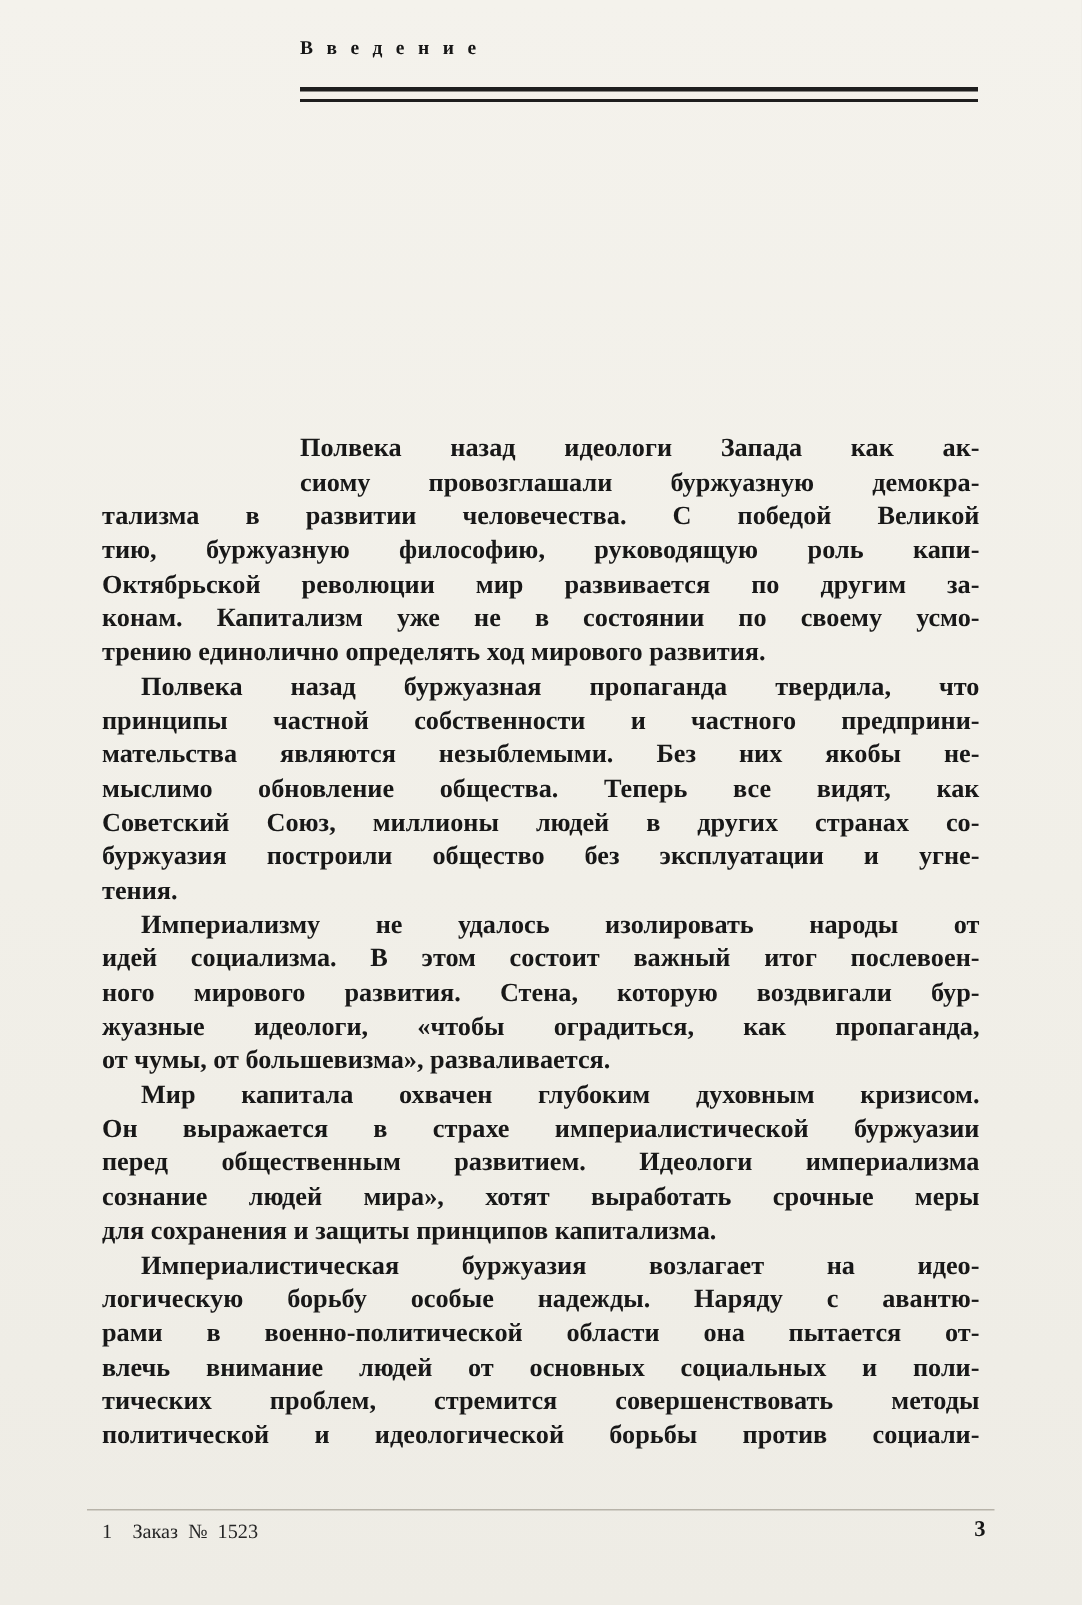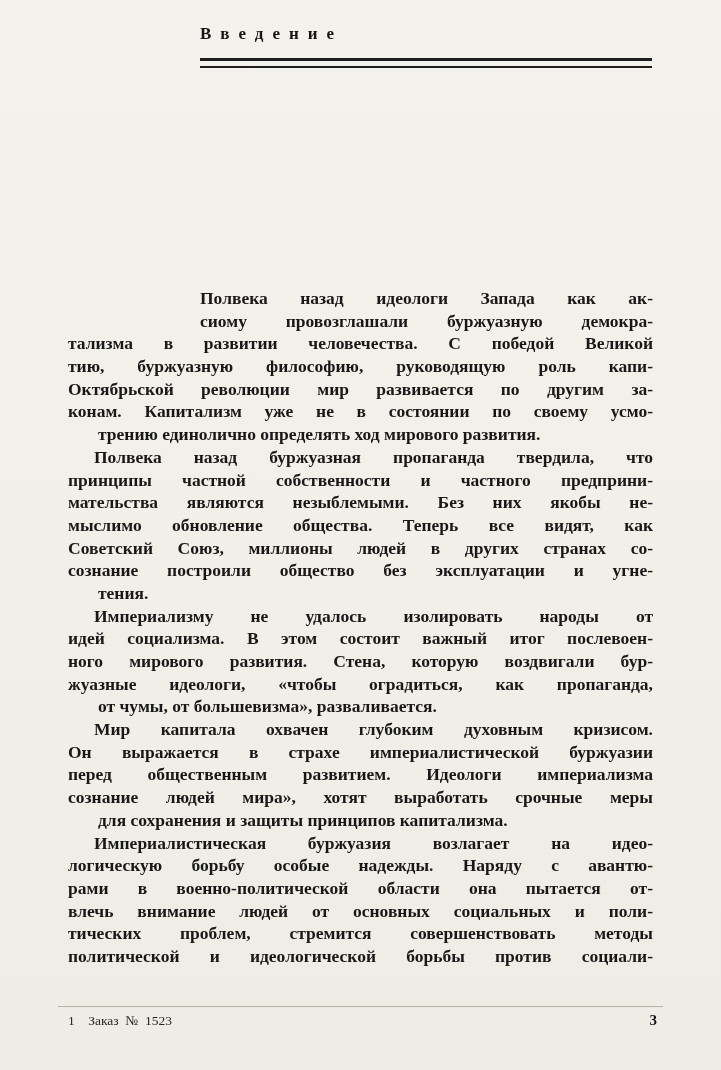--- a/index.html
+++ b/index.html
@@ -9,21 +9,21 @@
     height: 1070px;
     background: linear-gradient(180deg, #f4f2ec 0%, #f1efe8 55%, #eeece5 100%);
     font-family: "Liberation Serif", "DejaVu Serif", serif;
     color: #1b1b1b;
     overflow: hidden;
   }
   .heading {
     position: absolute;
     left: 200px;
     top: 24px;
-    font-size: 17px;
+    font-size: 13px;
     font-weight: bold;
     letter-spacing: 9px;
     color: #161616;
   }
   .heading-rule {
     position: absolute;
     left: 200px;
     top: 58px;
     width: 452px;
     height: 5px;
@@ -42,21 +42,21 @@
   .paragraph { margin: 0; }
   .line {
     text-align: justify;
     text-align-last: justify;
     height: 22.7px;
     overflow: hidden;
     font-weight: bold;
   }
   .line.hang { padding-left: 132px; }
   .line.indent { padding-left: 26px; }
-  .line.endline { text-align-last: left; margin-left: 30px; }
+  .line.endline { text-align-last: left; }
   .footer-rule {
     position: absolute;
     left: 58px;
     right: 58px;
     top: 1006px;
     border-top: 1px solid #b7b3a9;
   }
   .footer {
     position: absolute;
     left: 68px;
@@ -93,21 +93,21 @@
         <div class="line">Октябрьской революции мир развивается по другим за-</div>
         <div class="line">конам. Капитализм уже не в состоянии по своему усмо-</div>
         <div class="line endline">трению единолично определять ход мирового развития.</div>
       </div>
       <div class="paragraph">
         <div class="line indent">Полвека назад буржуазная пропаганда твердила, что</div>
         <div class="line">принципы частной собственности и частного предприни-</div>
         <div class="line">мательства являются незыблемыми. Без них якобы не-</div>
         <div class="line">мыслимо обновление общества. Теперь все видят, как</div>
         <div class="line">Советский Союз, миллионы людей в других странах со-</div>
-        <div class="line">сознание построили общество без эксплуатации и угне-</div>
+        <div class="line">буржуазия построили общество без эксплуатации и угне-</div>
         <div class="line endline">тения.</div>
       </div>
       <div class="paragraph">
         <div class="line indent">Империализму не удалось изолировать народы от</div>
         <div class="line">идей социализма. В этом состоит важный итог послевоен-</div>
         <div class="line">ного мирового развития. Стена, которую воздвигали бур-</div>
         <div class="line">жуазные идеологи, «чтобы оградиться, как пропаганда,</div>
         <div class="line endline">от чумы, от большевизма», разваливается.</div>
       </div>
       <div class="paragraph">

